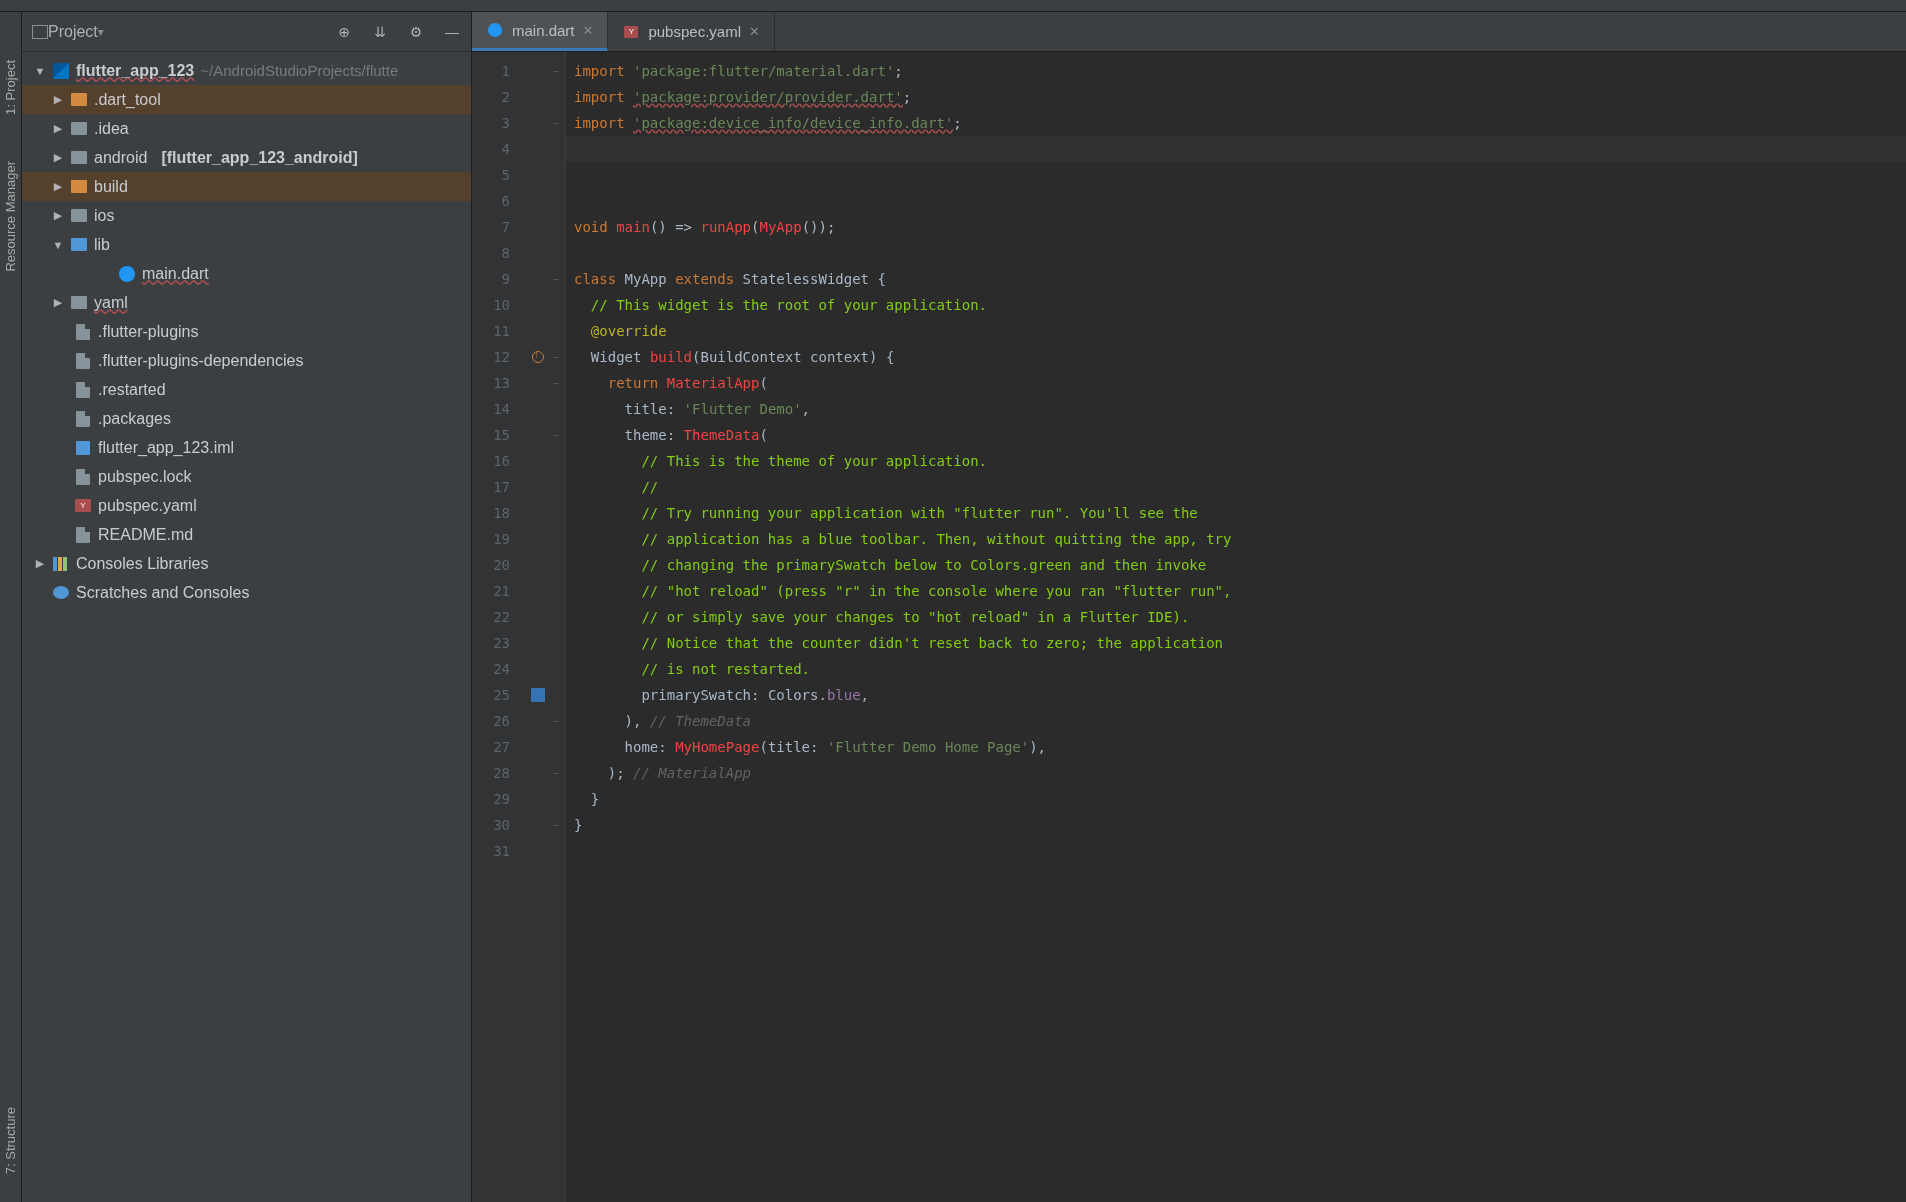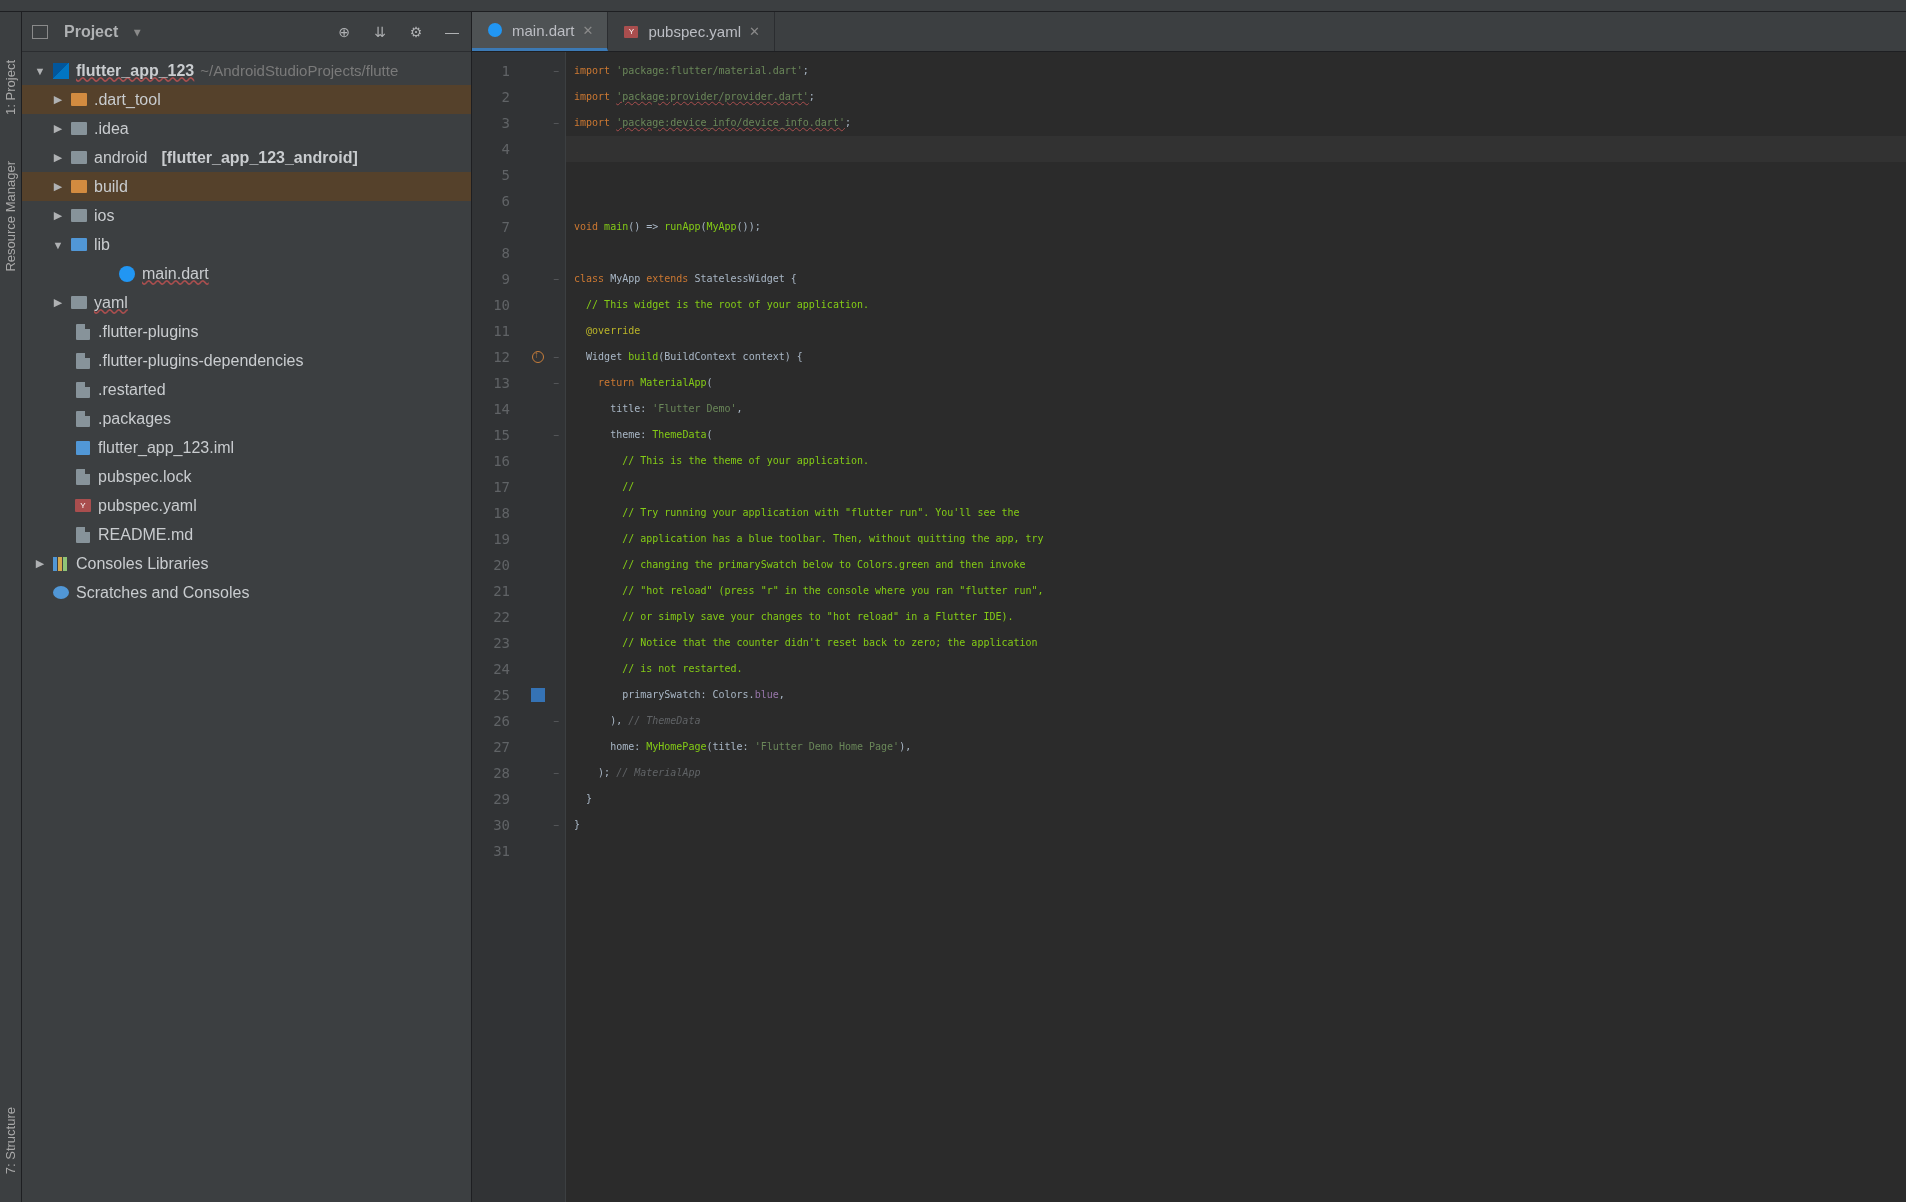--- a/index.html
+++ b/index.html
@@ -52,23 +52,22 @@
 .project-header {
   height: 40px;
   display: flex;
   align-items: center;
   padding: 0 10px;
   border-bottom: 1px solid #2b2d30;
 }
 .project-title {
   display: flex;
   align-items: center;
-  gap: 16px;
+  gap: 0;
   flex: 1;
-  font-weight: bold;
 }
 .project-title-icon {
   width: 16px; height: 14px;
   border: 1px solid #8a8a8a;
 }
 .project-title-text { color: #afb1b3; font-size: 16px; }
 .chevron-down { font-size: 12px; color: #8a8a8a; }
 .header-actions { display: flex; gap: 18px; align-items: center; }
 .header-icon { width: 18px; height: 18px; color: #afb1b3; cursor: pointer; display:flex; align-items:center; justify-content:center; }
 
@@ -120,28 +119,28 @@
 .gutter-col { width: 56px; background: #313335; text-align: right; padding-top: 6px; }
 .gutter-num { color: #606366; font-size: 14px; height: 26px; line-height: 26px; padding-right: 18px; font-family: Menlo, monospace; }
 .gutter-fold { width: 18px; background: #313335; padding-top: 6px; border-right: 1px solid #3c3f41;}
 .fold-mark { height: 26px; display:flex; align-items:center; justify-content:center; color:#606366; font-size:10px;}
 .ann-col { width: 20px; background: #313335; padding-top:6px;}
 .ann-cell { height:26px; display:flex; align-items:center; justify-content:center;}
 .ann-arrow { width:12px; height:12px; border:1.5px solid #c77d3a; border-radius:50%; position:relative;}
 .ann-arrow::after{content:'↑'; position:absolute; top:-3px; left:1px; font-size:10px; color:#c77d3a;}
 .ann-blue { width:14px; height:14px; background:#3573b5;}
 
-.code-col { flex:1; padding-top: 6px; font-family: Menlo, Consolas, monospace; font-size: 10px; }
+.code-col { flex:1; padding-top: 6px; font-family: Menlo, Consolas, monospace; font-size: 14px; }
 .code-line { height: 26px; line-height: 26px; white-space: pre; padding-left: 8px;}
 .code-line.hl { background: #323232; }
 
 .kw { color: #cc7832; }
 .str { color: #6a8759; }
 .str-u { color: #6a8759; text-decoration: underline wavy #a94e4e;}
-.fn { color: #84cc16; }
+.fn { color: #ef4444; }
 .cmt { color: #84cc16; }
 .ann { color: #bbb529; }
 .prop { color: #9876aa; }
 .white { color: #a9b7c6; }
 .closing-hint { color: #606366; font-style: italic; }
 </style>
 </head>
 <body>
 
 <div class="top-bar"></div>

